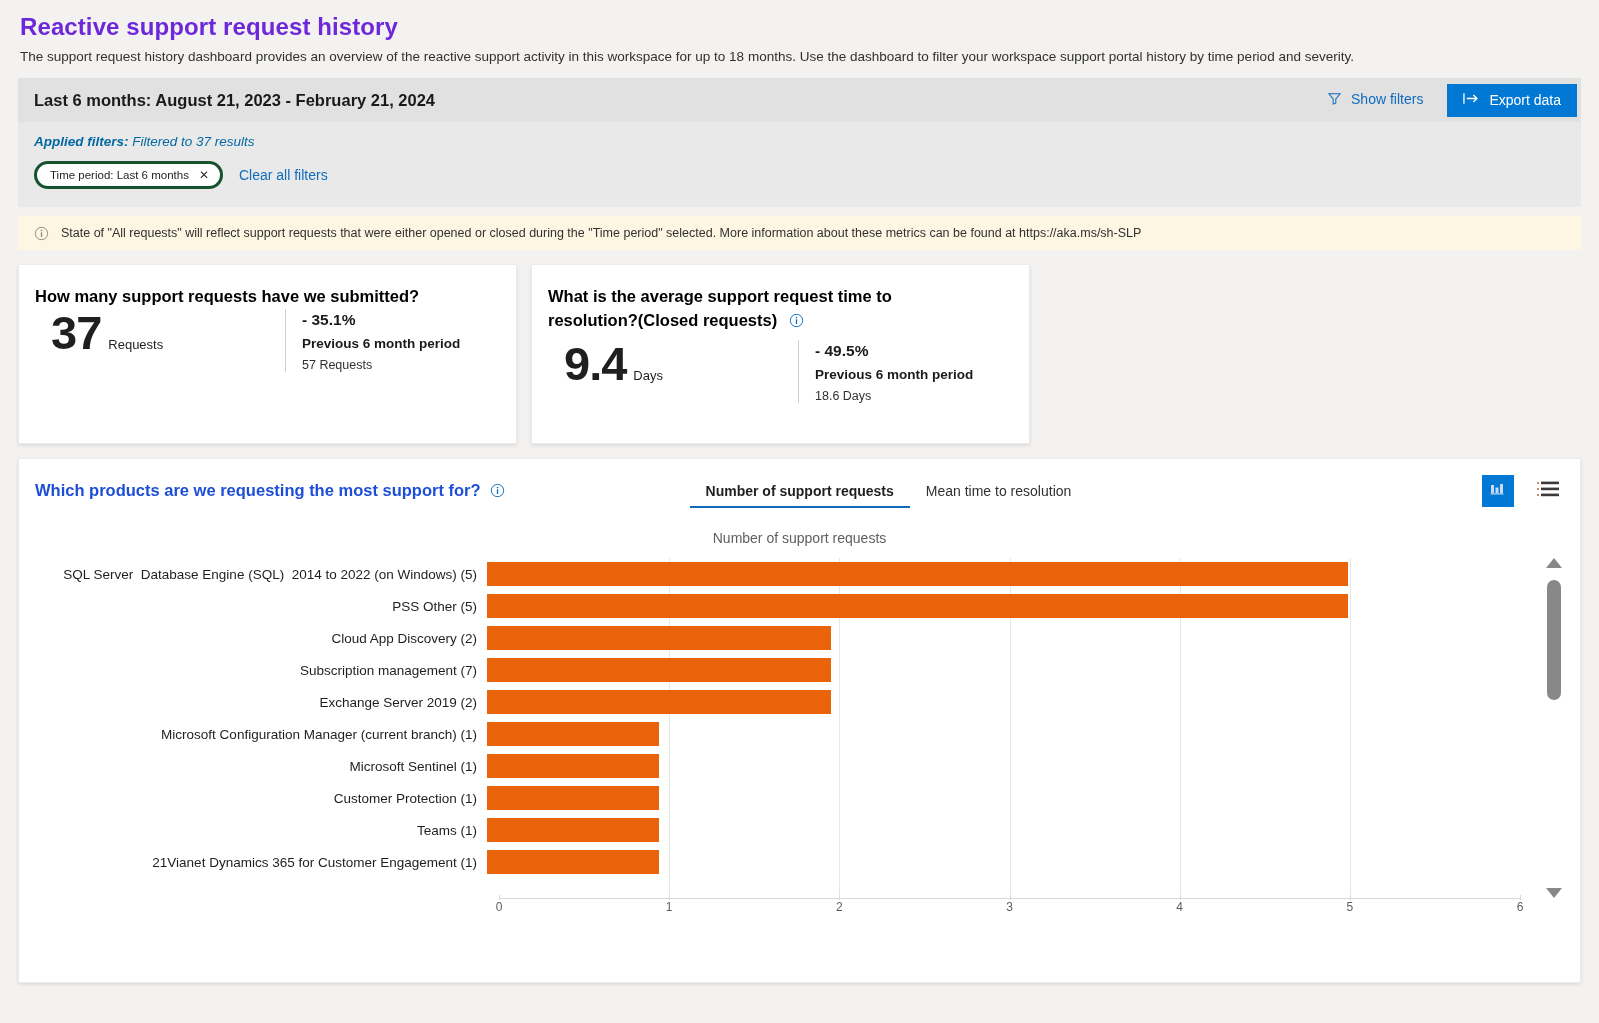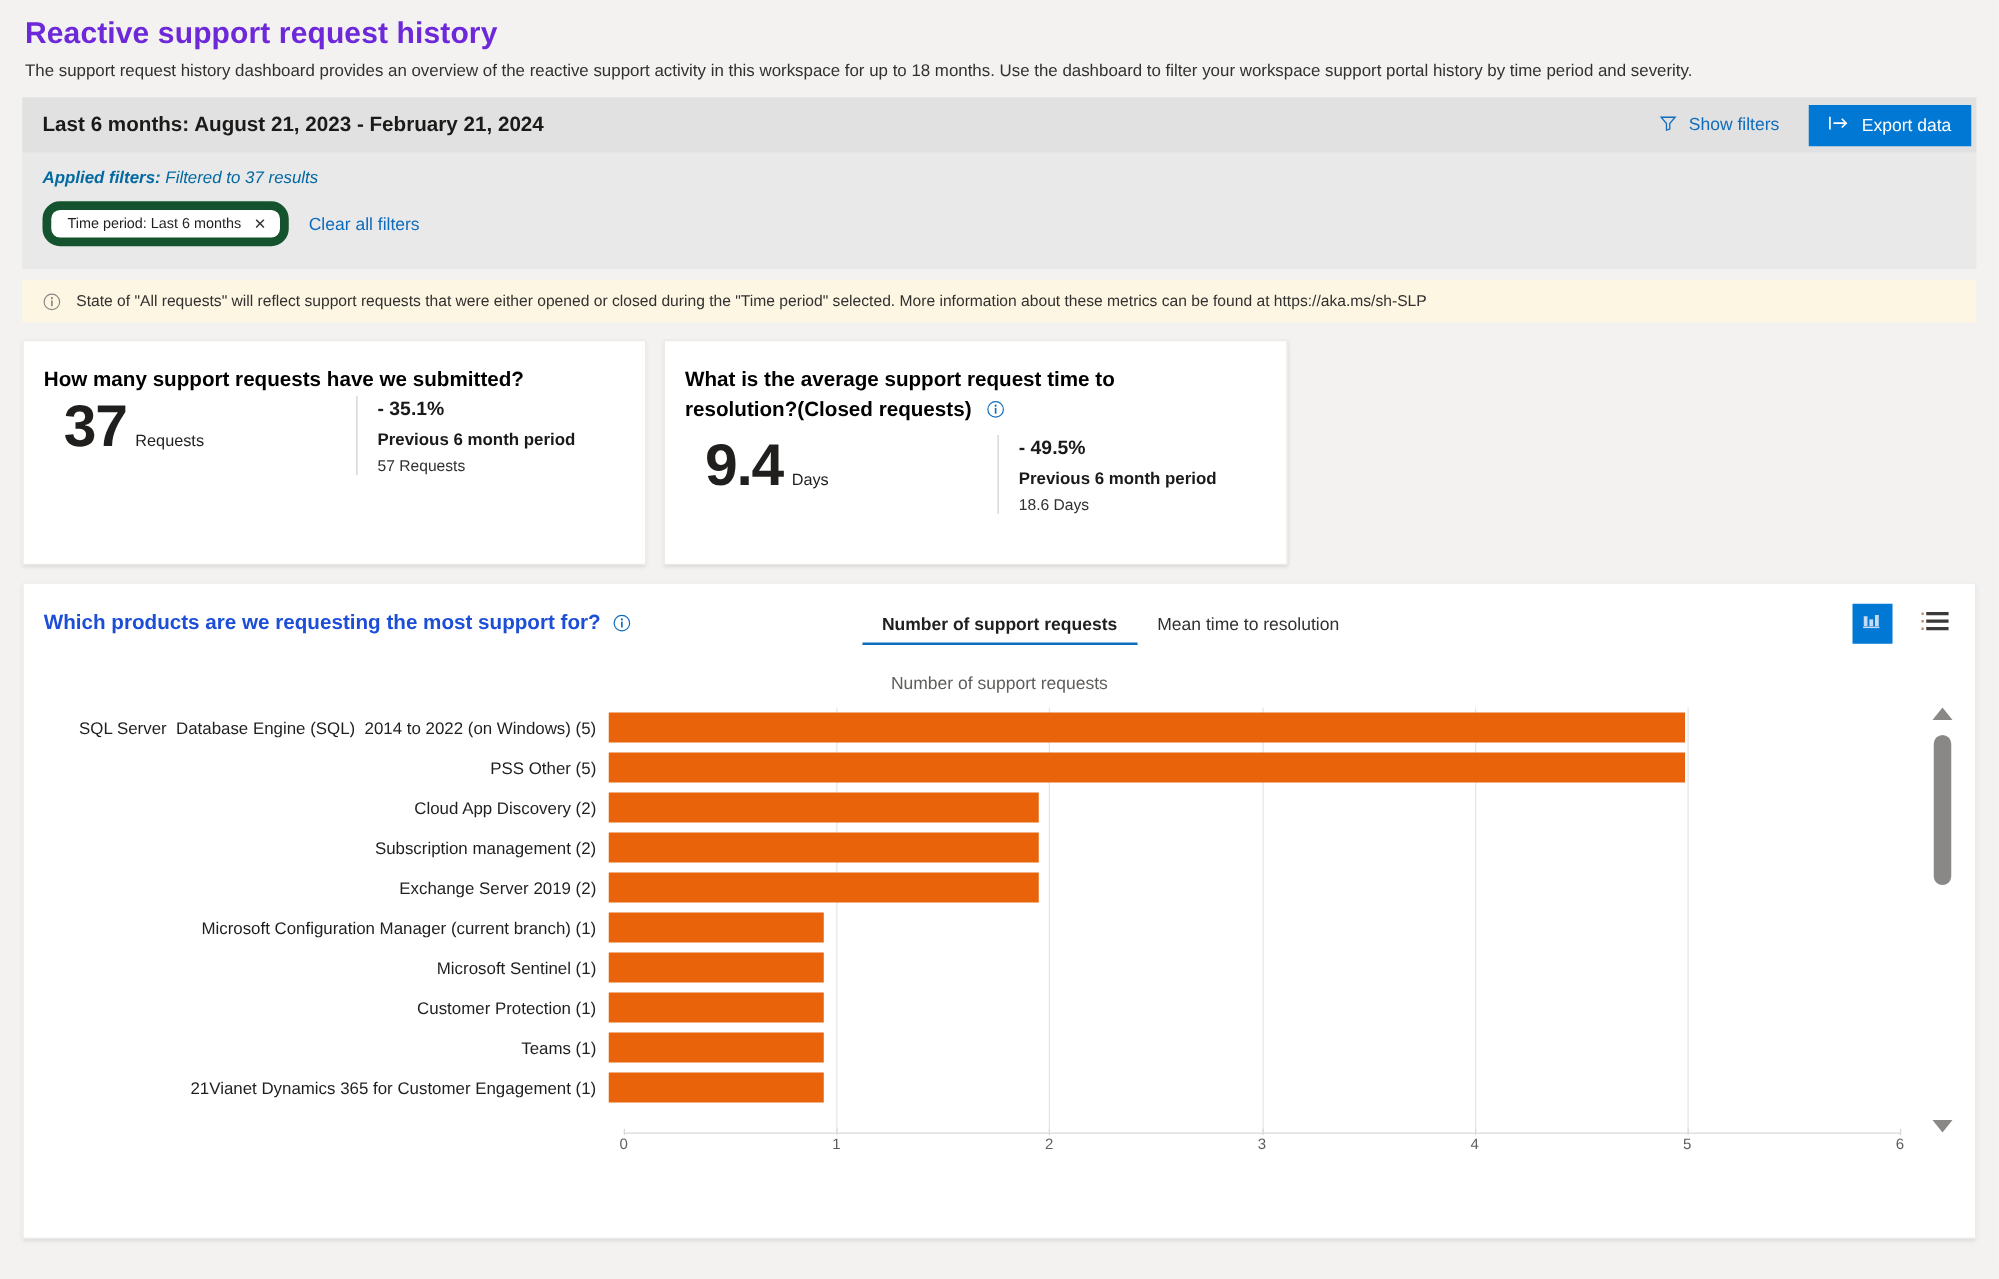--- a/index.html
+++ b/index.html
@@ -39,21 +39,21 @@
     background: #0078d4; color: #fff; font-size: 14px;
     padding: 0 16px; height: 33px; cursor: pointer; border: none;
     margin-left: 10px; margin-right: 2px;
   }
   .filter-applied { background: #e9e9e9; padding: 12px 16px 18px 16px; }
   .applied-line { font-size: 13.5px; color: #0369a1; font-style: italic; }
   .applied-line b { font-weight: 700; }
   .chips-row { display: flex; align-items: center; gap: 16px; margin-top: 12px; }
   .chip {
     display: inline-flex; align-items: center; gap: 10px;
-    background: #fff; border: 7px solid #14532d; border-radius: 14px;
+    background: #fff; border: 3px solid #14532d; border-radius: 14px;
     font-size: 11.5px; color: #201f1e; padding: 5px 11px 5px 13px; cursor: pointer;
   }
   .chip-x { font-size: 12px; color: #323130; line-height: 1; }
   .clear-all { color: #0f6cbd; font-size: 14px; cursor: pointer; }
 
   
   .msgbar {
     margin-top: 9px; background: #fdf6e3; height: 34px;
     display: flex; align-items: center; gap: 12px; padding: 0 16px;
     font-size: 12.5px; color: #323130;
@@ -288,21 +288,21 @@
               <div class="bar" style="width: 83.3333%; background: rgb(232, 99, 10);"></div>
             </div>
           </div>
           <div class="brow">
             <div class="blabel">Cloud App Discovery (2)</div>
             <div class="btrack">
               <div class="bar" style="width: 33.3333%; background: rgb(232, 99, 10);"></div>
             </div>
           </div>
           <div class="brow">
-            <div class="blabel">Subscription management (2)</div>
+            <div class="blabel">Subscription management (7)</div>
             <div class="btrack">
               <div class="bar" style="width: 33.3333%; background: rgb(232, 99, 10);"></div>
             </div>
           </div>
           <div class="brow">
             <div class="blabel">Exchange Server 2019 (2)</div>
             <div class="btrack">
               <div class="bar" style="width: 33.3333%; background: rgb(232, 99, 10);"></div>
             </div>
           </div>

